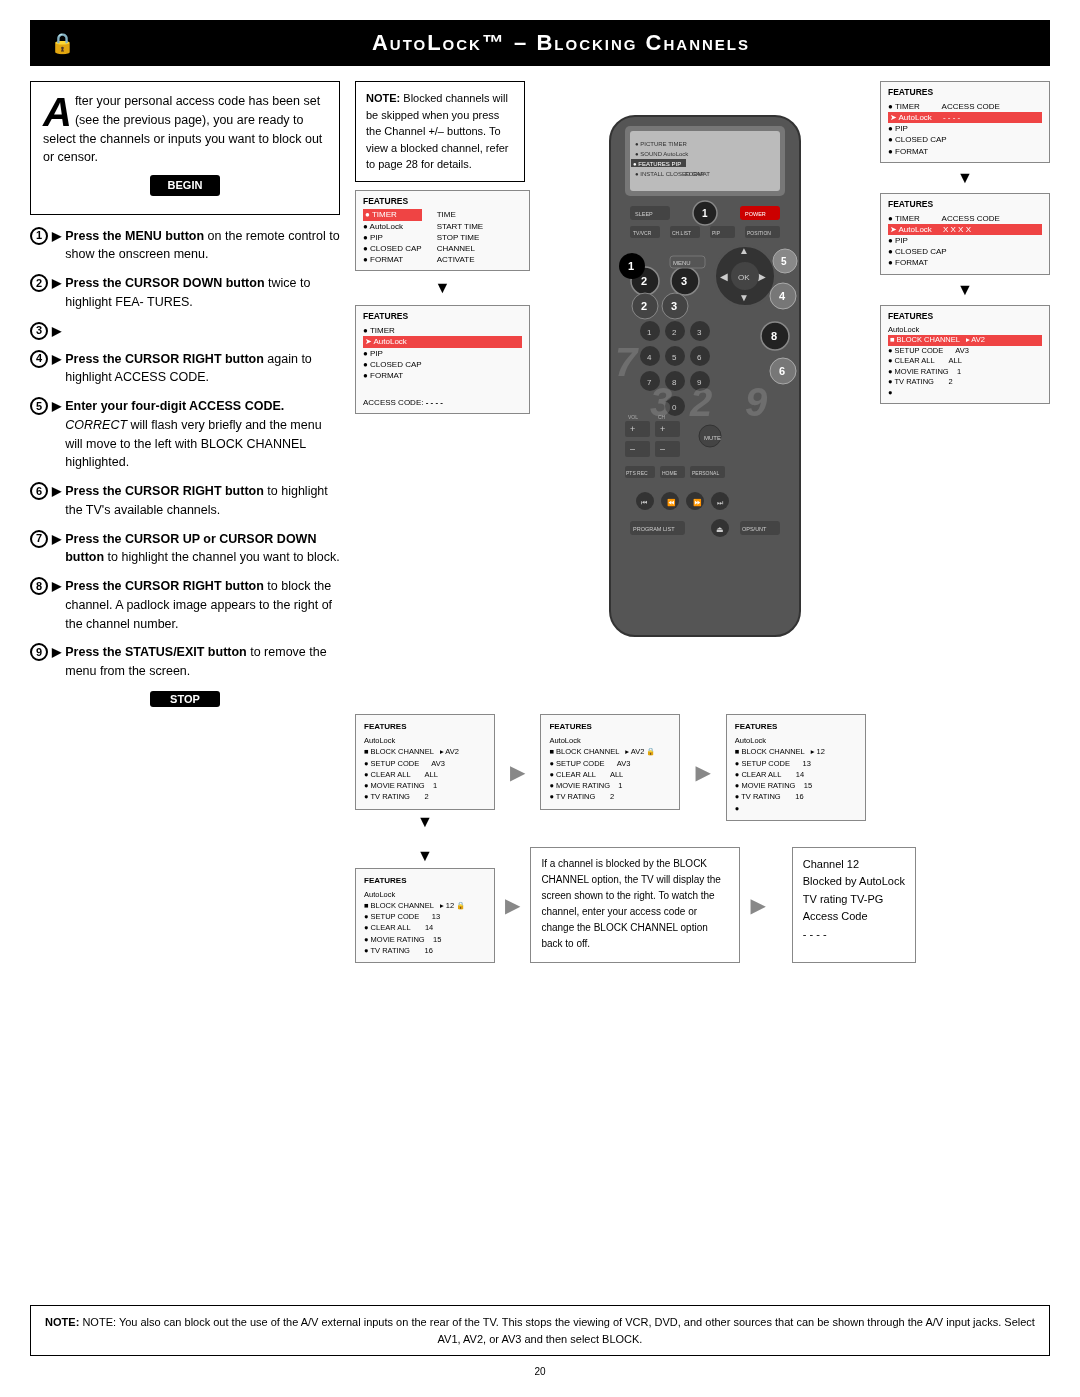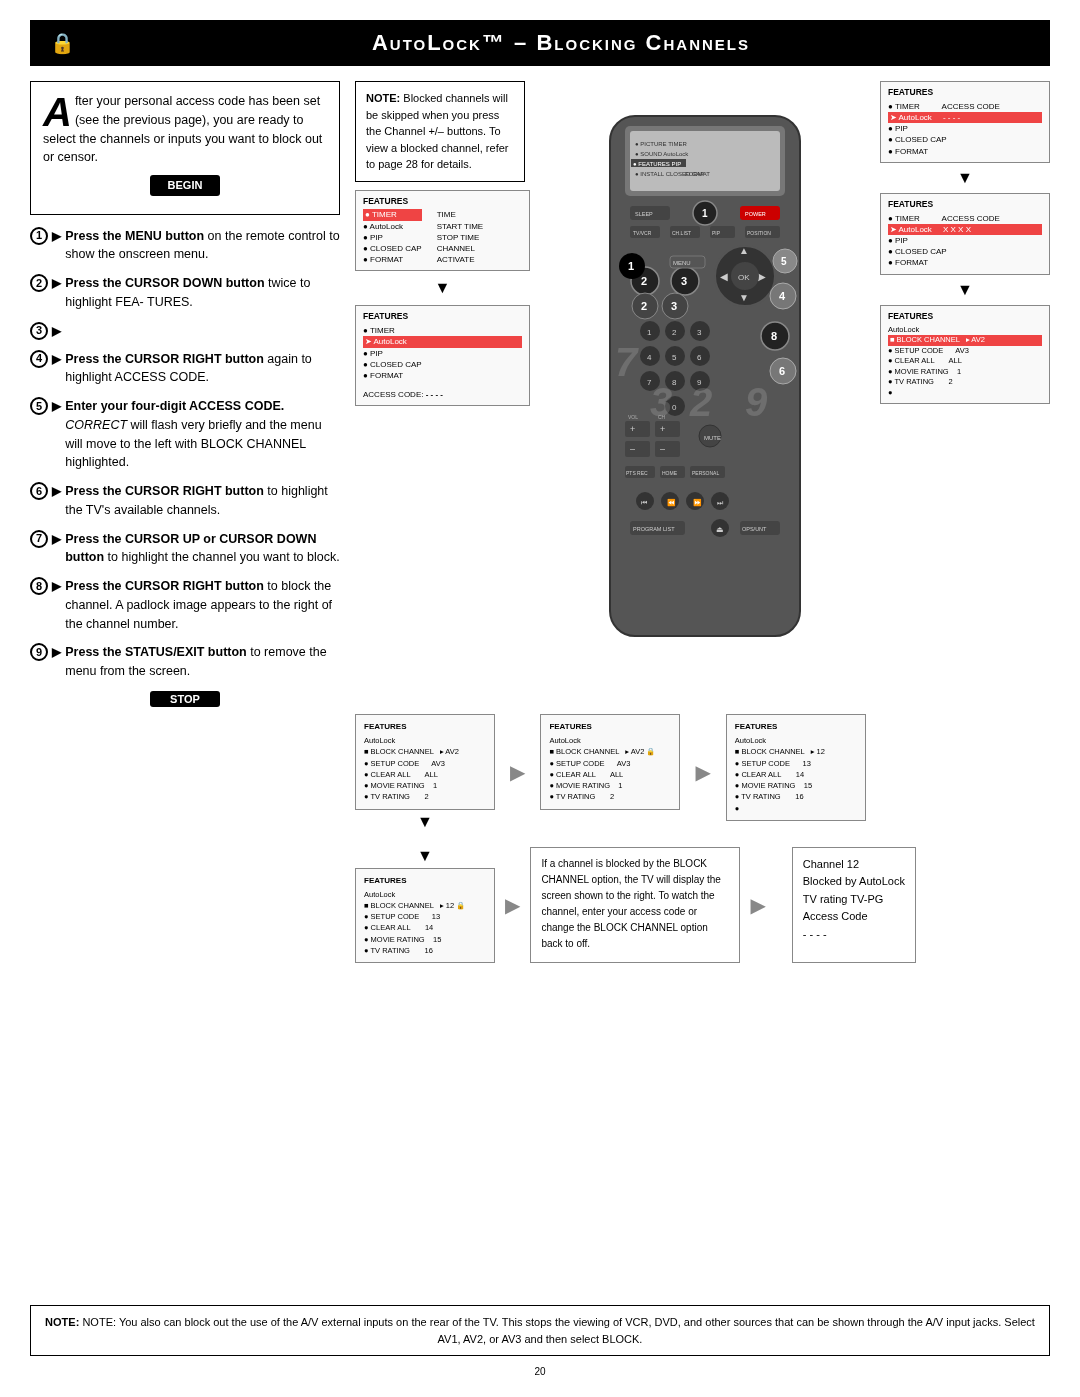--- a/index.html
+++ b/index.html
@@ -364,21 +364,21 @@
           <div style="text-align:center; font-size:16px;">▼</div>
 
           <div class="right-panel-block">
             <div class="panel-block-title">FEATURES</div>
             <div style="font-size:8px;">
               <div>● TIMER</div>
               <div class="highlighted-row">➤ AutoLock</div>
               <div>● PIP</div>
               <div>● CLOSED CAP</div>
               <div>● FORMAT</div>
-              <div style="margin-top:8px;">ACCESS CODE: <strong>- - - -</strong></div>
+              <div style="margin-top:16px;">ACCESS CODE: <strong>- - - -</strong></div>
             </div>
           </div>
 
         </div>
 
         <div class="remote-center">
 
           <div style="position:relative; width:230px; height:570px;">
             
             <svg width="230" height="570" viewBox="0 0 230 570">

